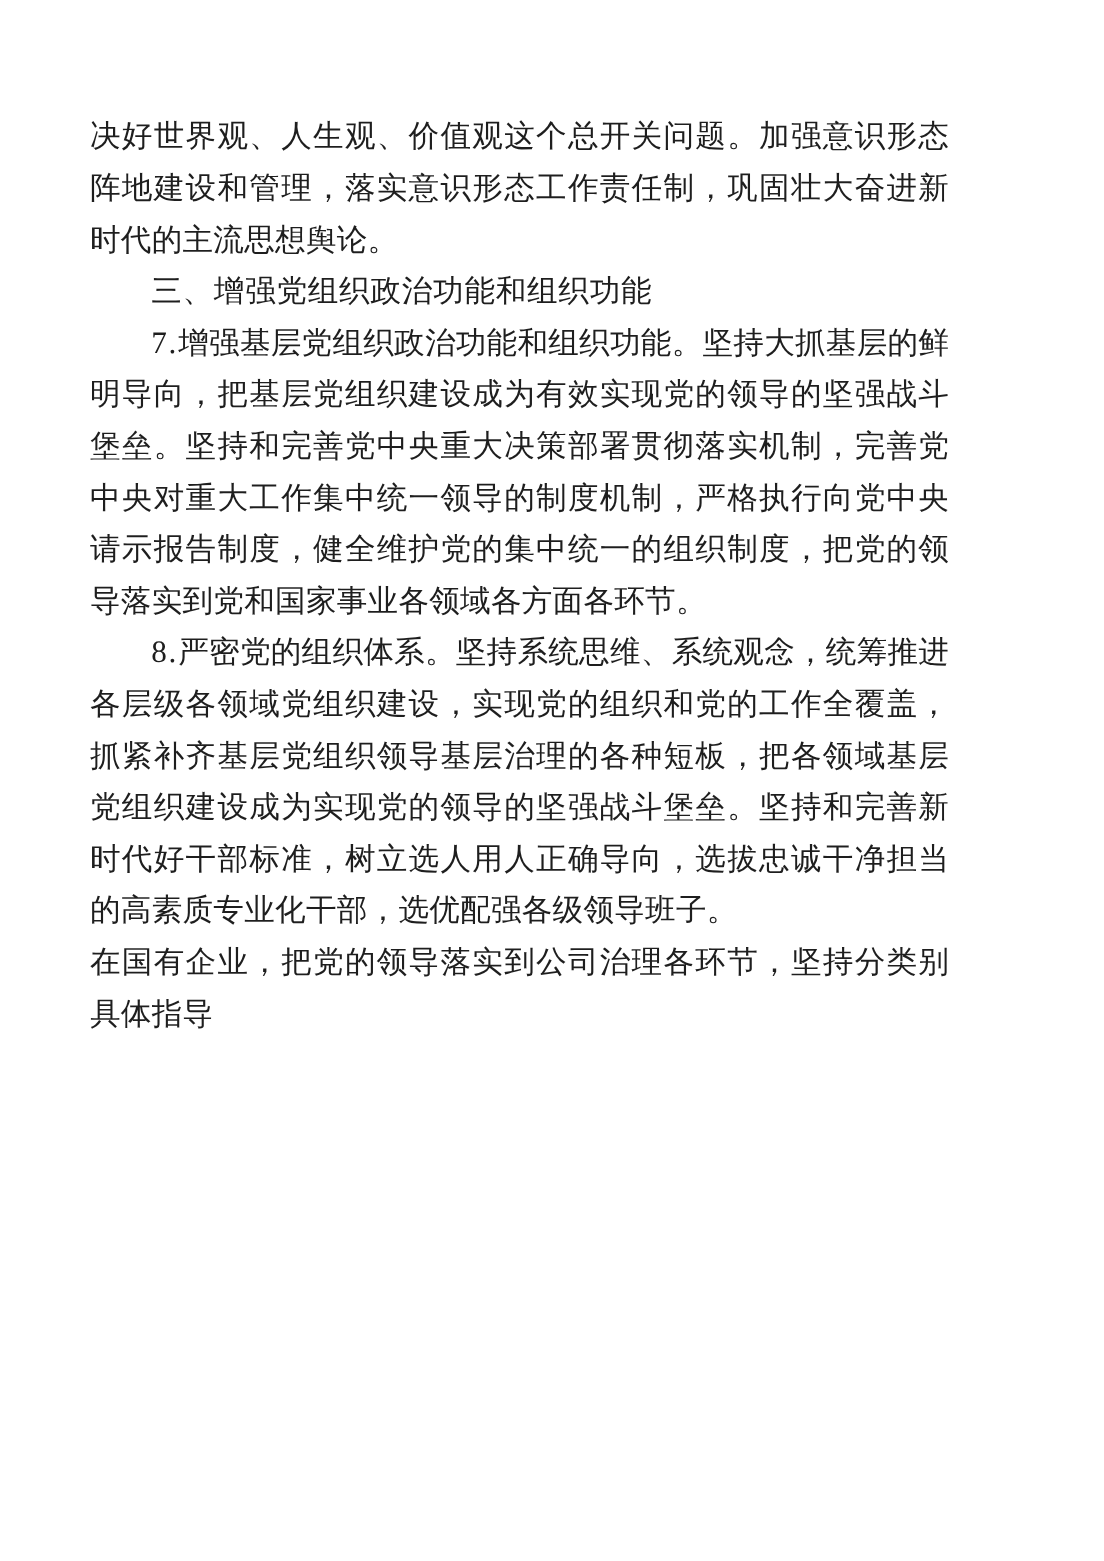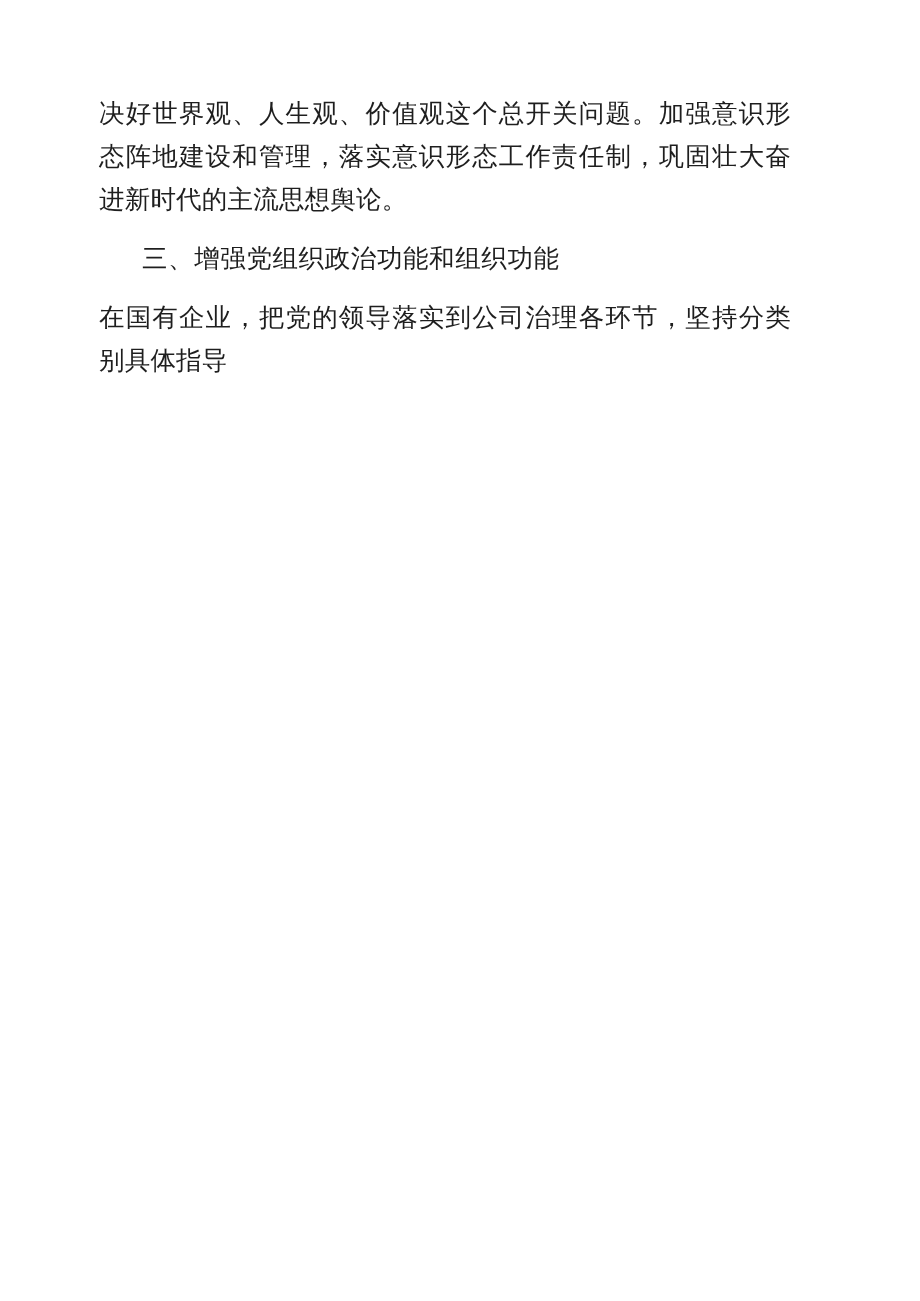--- a/index.html
+++ b/index.html
@@ -41,31 +41,30 @@
     text-justify: inter-ideograph;
     text-align-last: left;
     letter-spacing: 0.2px;
     color: #1e1e1e;
     word-break: break-all;
   }
 
   
   .para-cont {
     text-indent: 0;
-    margin-left: 24px;
   }
 
   
   .para-indent {
     text-indent: 2em;
   }
 
   
   .doc-heading {
-    margin: 16px;
+    margin: 0;
     font-size: 25.5px;
     line-height: 43px;
     text-indent: 2em;
     font-weight: normal;
     letter-spacing: 0.6px;
     color: #1e1e1e;
     white-space: nowrap;
   }
 
   
@@ -80,20 +79,22 @@
 <body>
 
 <div id="page">
 
   <div id="doc-body">
 
     <p class="doc-para para-cont">决好世界观、人生观、价值观这个总开关问题。加强意识形态阵地建设和管理，落实意识形态工作责任制，巩固壮大奋进新时代的主流思想舆论。</p>
 
     <p class="doc-heading">三、增强党组织政治功能和组织功能</p>
 
+    <p class="doc-para para-indent"><span class="num">7</span><span class="num">.</span><span>增强基层党组织政治功能和组织功能。坚持大抓基层的鲜明导向，把基层党组织建设成为有效实现党的领导的坚强战斗堡垒。坚持和完善党中央重大决策部署贯彻落实机制，完善党中央对重大工作集中统一领导的制度机制，严格执行向党中央请示报告制度，健全维护党的集中统一的组织制度，把党的领导落实到党和国家事业各领域各方面各环节。</span></p>
 
+    <p class="doc-para para-indent"><span class="num">8</span><span class="num">.</span><span>严密党的组织体系。坚持系统思维、系统观念，统筹推进各层级各领域党组织建设，实现党的组织和党的工作全覆盖，抓紧补齐基层党组织领导基层治理的各种短板，把各领域基层党组织建设成为实现党的领导的坚强战斗堡垒。坚持和完善新时代好干部标准，树立选人用人正确导向，选拔忠诚干净担当的高素质专业化干部，选优配强各级领导班子。</span></p>
 
 
     <p class="doc-para para-cont">在国有企业，把党的领导落实到公司治理各环节，坚持分类别具体指导</p>
 
   </div>
 
 </div>
 
 </body></html>

